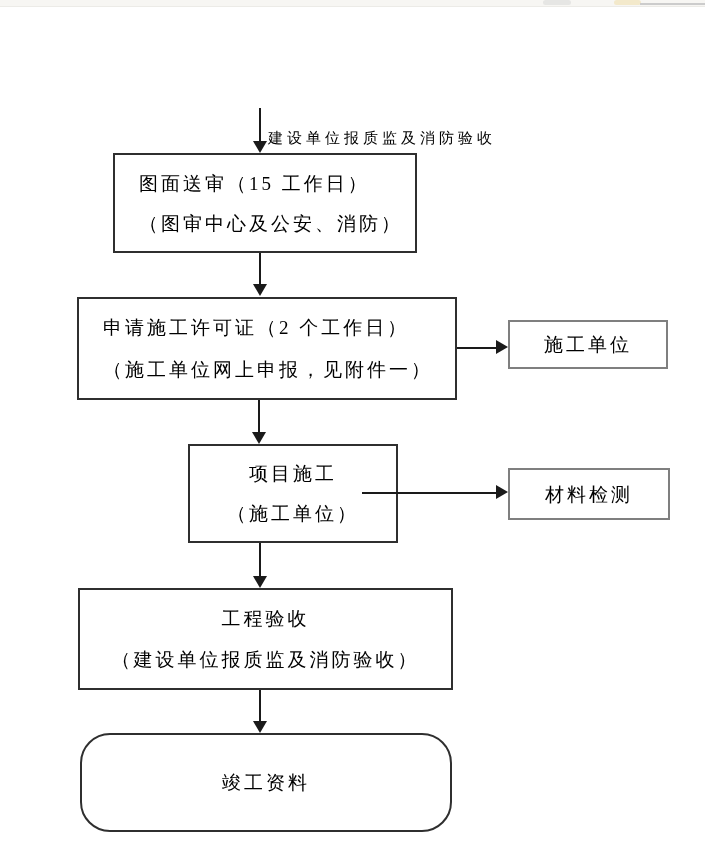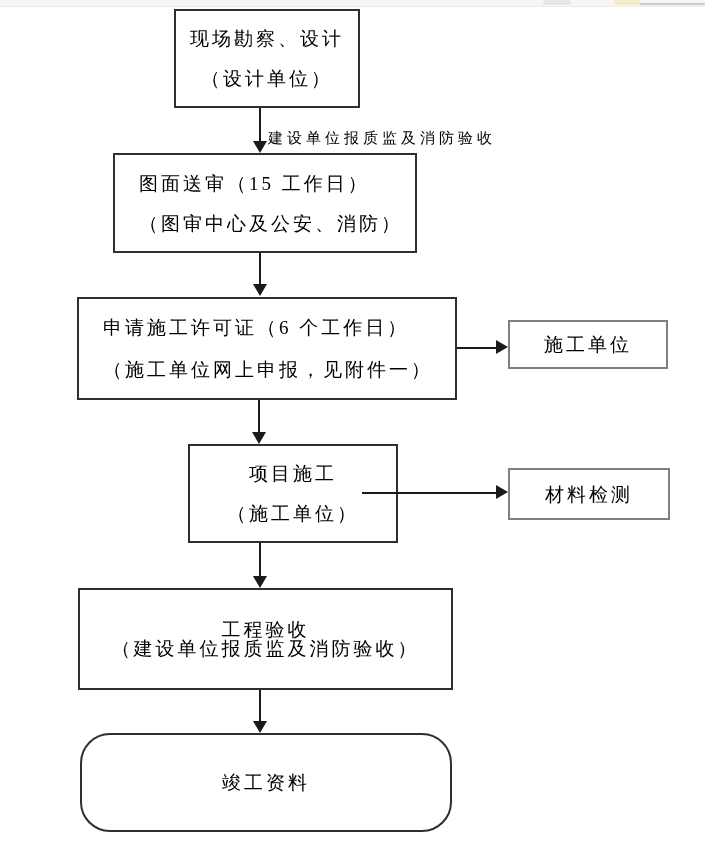--- a/index.html
+++ b/index.html
@@ -46,21 +46,21 @@
     border:2px solid var(--side-box-border);
     justify-content:center;align-items:center;
     padding:0;
   }
   #box-survey{left:174px;top:9px;width:186px;height:99px;}
   #box-drawing{left:113px;top:153px;width:304px;height:100px;}
   #box-permit{left:77px;top:297px;width:380px;height:103px;}
   #box-qs{left:508px;top:320px;width:160px;height:49px;}
   #box-construction{left:152px;top:444px;width:210px;height:99px;margin-left:36px;}
   #box-material{left:508px;top:468px;width:162px;height:52px;}
-  #box-acceptance{left:78px;top:588px;width:375px;height:102px;justify-content:center;}
+  #box-acceptance{left:78px;top:588px;width:375px;height:102px;}
   #box-archive{left:80px;top:733px;width:372px;height:99px;border-radius:30px;}
 
   
   .vline{position:absolute;width:2px;background:var(--arrow);}
   .hline{position:absolute;height:2px;background:var(--arrow);}
   .ah-down{position:absolute;width:0;height:0;
     border-left:7px solid transparent;border-right:7px solid transparent;
     border-top:12px solid var(--arrow);}
   .ah-right{position:absolute;width:0;height:0;
     border-top:7px solid transparent;border-bottom:7px solid transparent;
@@ -83,32 +83,28 @@
 <body>
 
 <div class="canvas">
 
   <div class="topbar">
     <div class="pill pill-gray"></div>
     <div class="pill pill-cream"></div>
     <div class="edge-line"></div>
   </div>
 
-  <div class="node center" id="box-survey">
-    <div class="ln">现场勘察、设计</div>
-    <div class="ln">（设计单位）</div>
-  </div>
 
   <div class="node leftalign" id="box-drawing">
     <div class="ln">图面送审（15 工作日）</div>
     <div class="ln">（图审中心及公安、消防）</div>
   </div>
 
   <div class="node leftalign" id="box-permit">
-    <div class="ln">申请施工许可证（6 个工作日）</div>
+    <div class="ln">申请施工许可证（2 个工作日）</div>
     <div class="ln">（施工单位网上申报，见附件一）</div>
   </div>
 
   <div class="node side" id="box-qs">
     <div class="ln">施工单位</div>
   </div>
 
   <div class="node center" id="box-construction">
     <div class="ln">项目施工</div>
     <div class="ln">（施工单位）</div>

